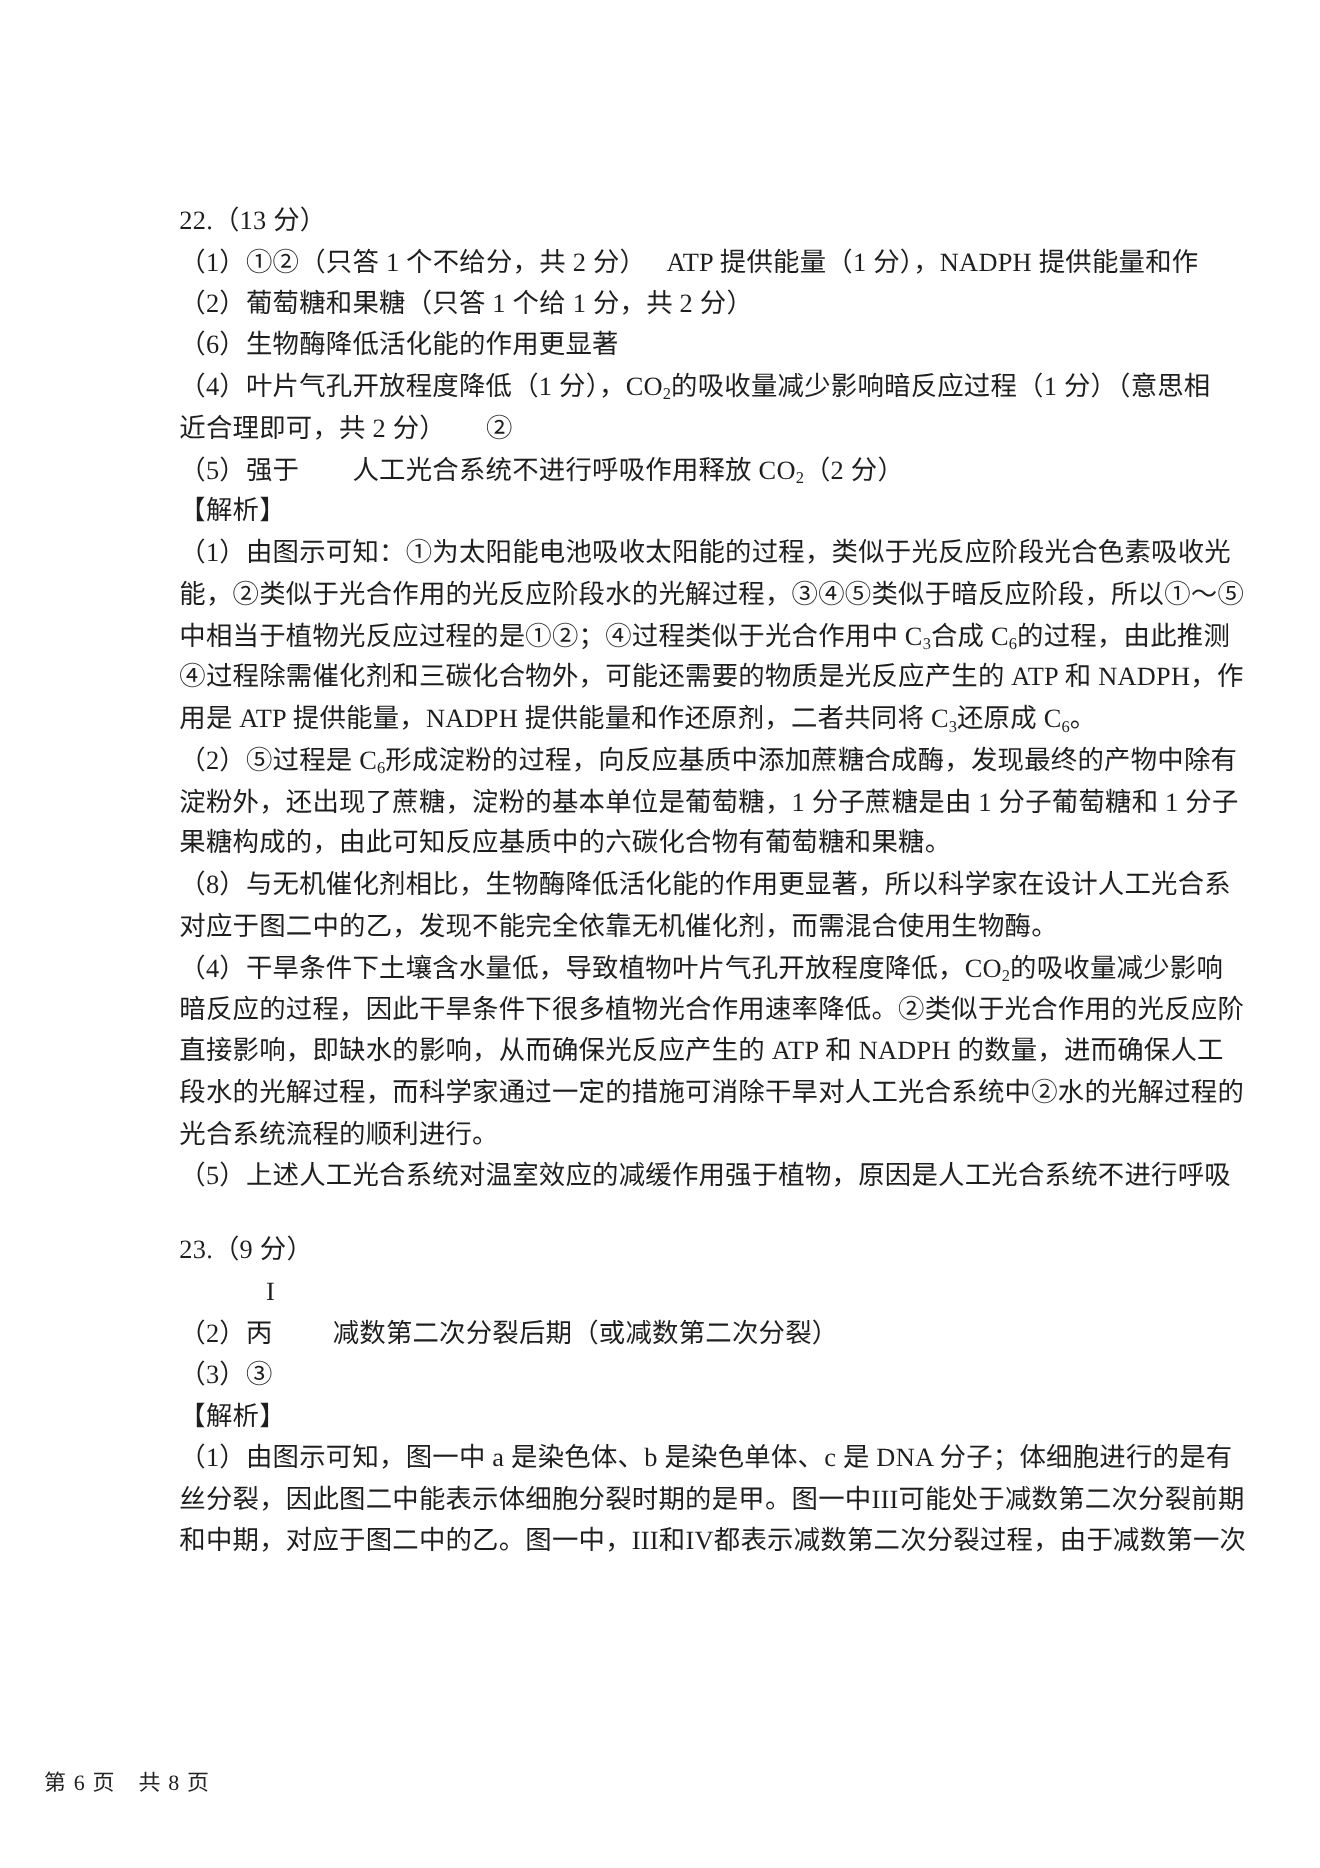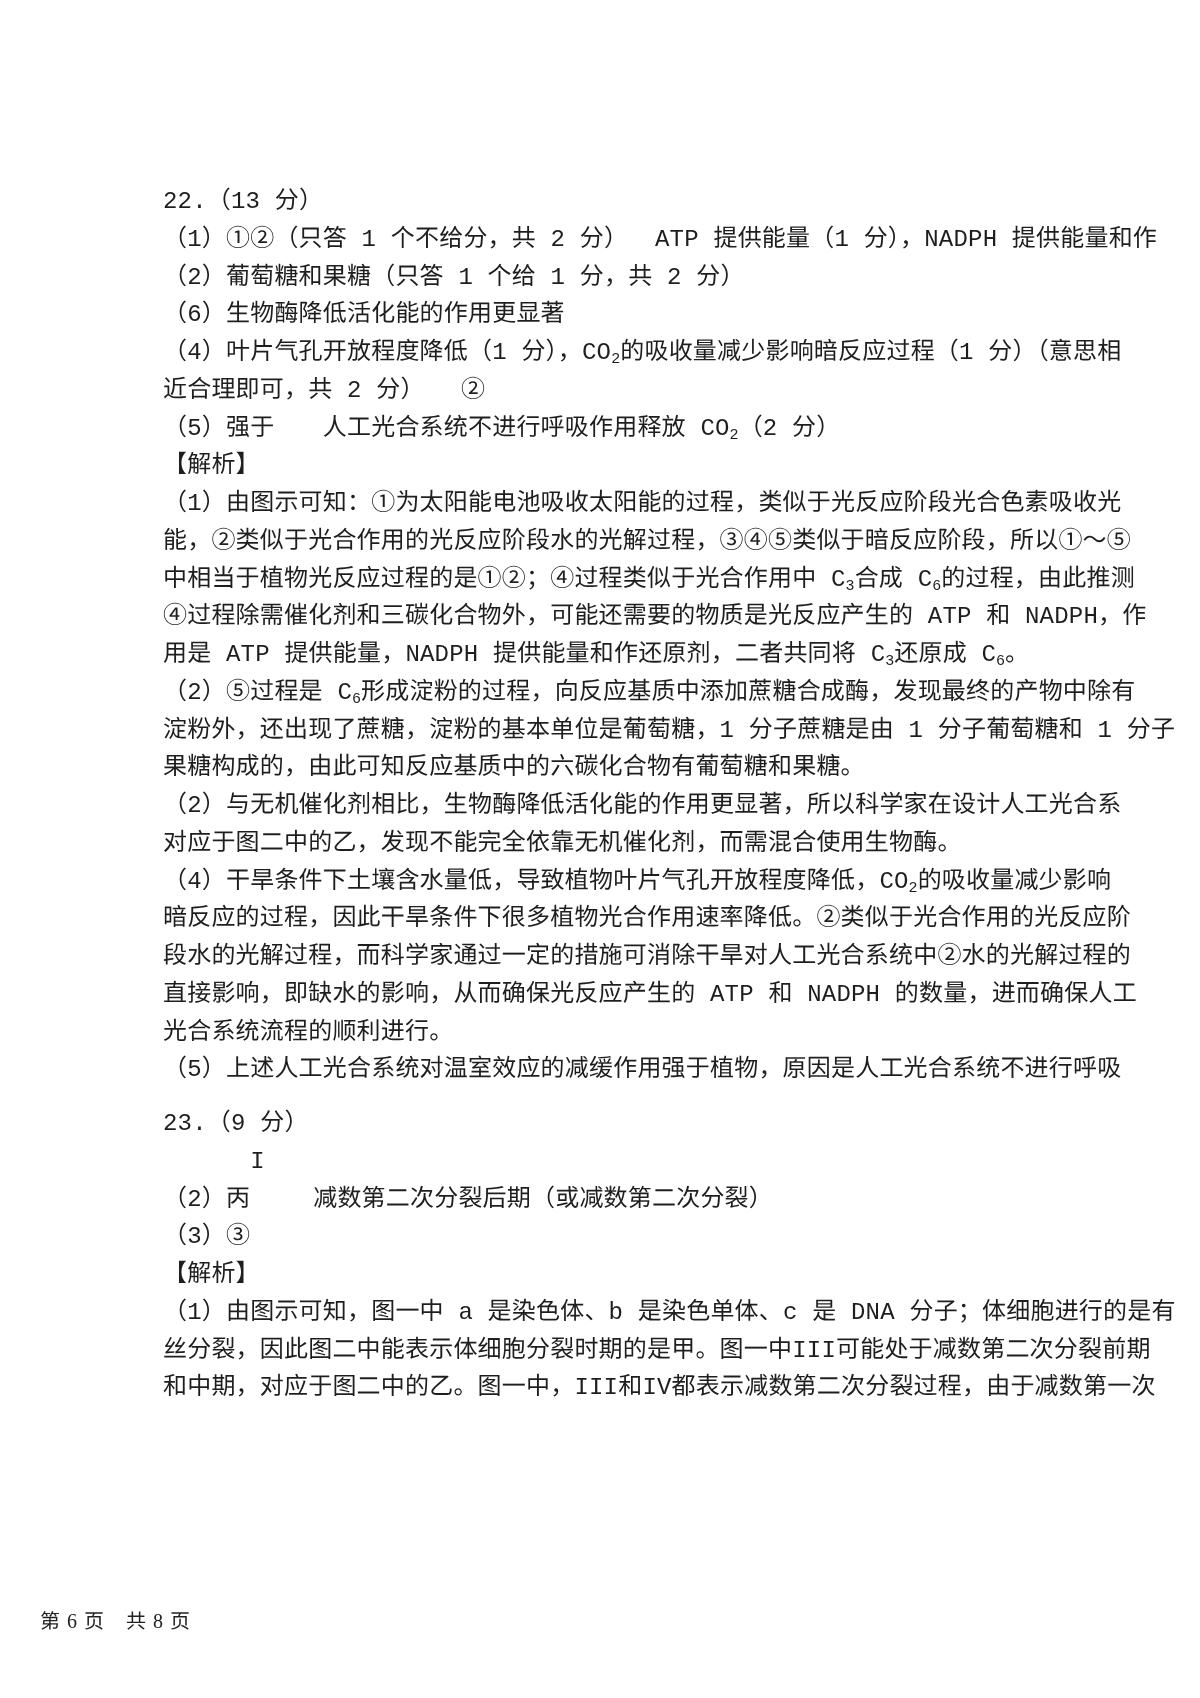--- a/index.html
+++ b/index.html
@@ -17,24 +17,23 @@
   }
   .doc-page {
     position: absolute;
     inset: 0;
   }
   .body-text {
     position: absolute;
     left: 163px;
     top: 183px;
     width: 960px;
-    font-family: Liberation Mono, monospace;
   }
   .question + .question {
-    margin-top: 16px; 
+    margin-top: 30px; 
   }
   .line {
     font-size: 24px;
     line-height: 37.75px;
     height: 37.75px;
     white-space: pre;
     letter-spacing: 0.2px;
   }
   .line sub {
     font-size: 15px;
@@ -70,26 +69,26 @@
         <div class="line">（5）强于　　人工光合系统不进行呼吸作用释放 CO<sub>2</sub>（2 分）</div>
         <div class="line">【解析】</div>
         <div class="line">（1）由图示可知：①为太阳能电池吸收太阳能的过程，类似于光反应阶段光合色素吸收光</div>
         <div class="line">能，②类似于光合作用的光反应阶段水的光解过程，③④⑤类似于暗反应阶段，所以①～⑤</div>
         <div class="line">中相当于植物光反应过程的是①②；④过程类似于光合作用中 C<sub>3</sub>合成 C<sub>6</sub>的过程，由此推测</div>
         <div class="line">④过程除需催化剂和三碳化合物外，可能还需要的物质是光反应产生的 ATP 和 NADPH，作</div>
         <div class="line">用是 ATP 提供能量，NADPH 提供能量和作还原剂，二者共同将 C<sub>3</sub>还原成 C<sub>6</sub>。</div>
         <div class="line">（2）⑤过程是 C<sub>6</sub>形成淀粉的过程，向反应基质中添加蔗糖合成酶，发现最终的产物中除有</div>
         <div class="line">淀粉外，还出现了蔗糖，淀粉的基本单位是葡萄糖，1 分子蔗糖是由 1 分子葡萄糖和 1 分子</div>
         <div class="line">果糖构成的，由此可知反应基质中的六碳化合物有葡萄糖和果糖。</div>
-        <div class="line">（2）与无机催化剂相比，生物酶降低活化能的作用更显著，所以科学家在设计人工光合系</div>
+        <div class="line">（8）与无机催化剂相比，生物酶降低活化能的作用更显著，所以科学家在设计人工光合系</div>
         <div class="line">对应于图二中的乙，发现不能完全依靠无机催化剂，而需混合使用生物酶。</div>
         <div class="line">（4）干旱条件下土壤含水量低，导致植物叶片气孔开放程度降低，CO<sub>2</sub>的吸收量减少影响</div>
         <div class="line">暗反应的过程，因此干旱条件下很多植物光合作用速率降低。②类似于光合作用的光反应阶</div>
+        <div class="line">直接影响，即缺水的影响，从而确保光反应产生的 ATP 和 NADPH 的数量，进而确保人工</div>
         <div class="line">段水的光解过程，而科学家通过一定的措施可消除干旱对人工光合系统中②水的光解过程的</div>
-        <div class="line">直接影响，即缺水的影响，从而确保光反应产生的 ATP 和 NADPH 的数量，进而确保人工</div>
         <div class="line">光合系统流程的顺利进行。</div>
         <div class="line">（5）上述人工光合系统对温室效应的减缓作用强于植物，原因是人工光合系统不进行呼吸</div>
       </section>
       <section class="question">
         <div class="line">23.（9 分）</div>
         <div class="line">　　　 I</div>
         <div class="line">（2）丙　　 减数第二次分裂后期（或减数第二次分裂）</div>
         <div class="line">（3）③</div>
         <div class="line">【解析】</div>
         <div class="line">（1）由图示可知，图一中 a 是染色体、b 是染色单体、c 是 DNA 分子；体细胞进行的是有</div>

